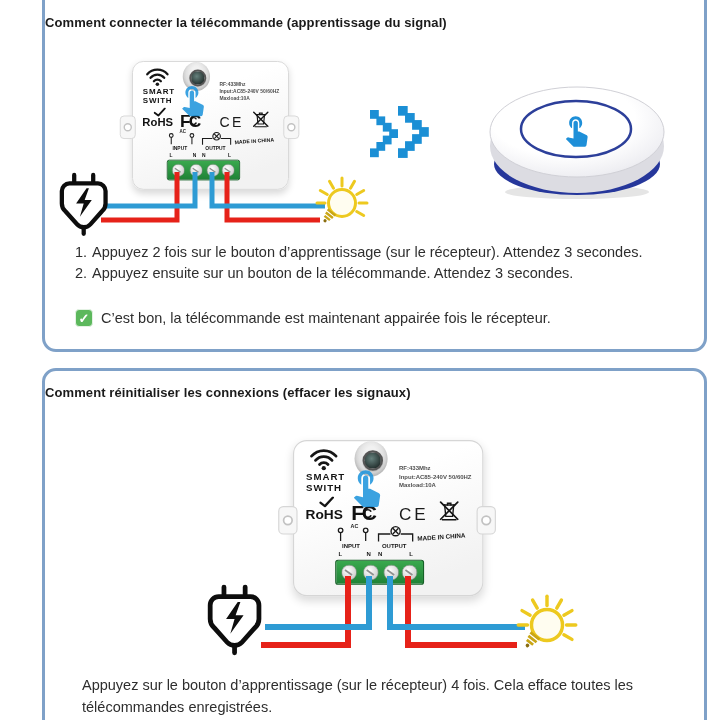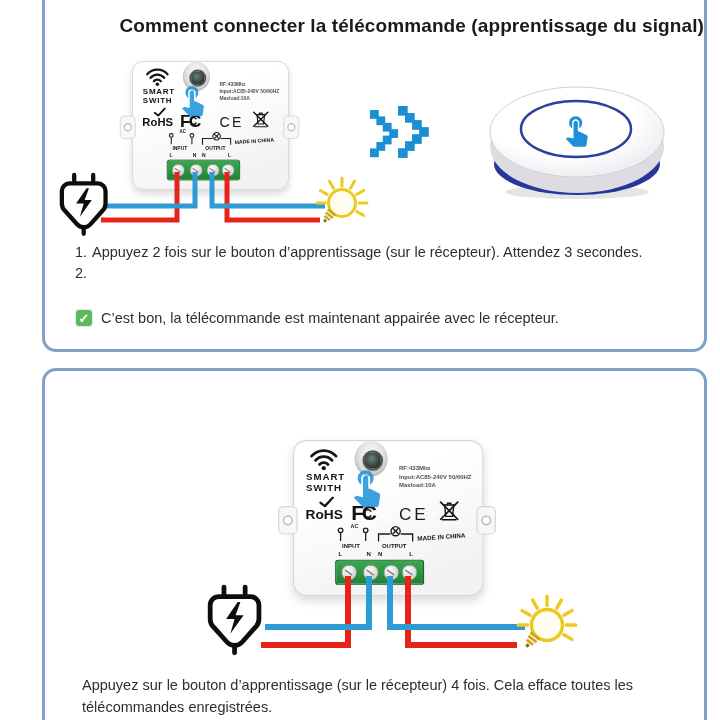--- a/index.html
+++ b/index.html
@@ -2,22 +2,22 @@
 <html><head>
 <meta charset="utf-8">
 <style>
   html,body{margin:0;padding:0}
   body{width:720px;height:720px;position:relative;overflow:hidden;background:#fff;
        font-family:"Liberation Sans",sans-serif;color:#2e2e2e}
   .panel{position:absolute;left:42px;width:665px;background:#fff;
          border:3.5px solid #7fa1c8;border-radius:14px;box-sizing:border-box}
   .panel1{top:-16px;height:368px}
   .panel2{top:368px;height:382px}
-  .title{position:absolute;left:0;right:0;margin:0;text-align:right;
-         font-size:19px;font-weight:800;color:#1a1a1a;letter-spacing:.1px}
+  .title{position:absolute;left:0;right:0;margin:0;text-align:left;
+         font-size:13px;font-weight:800;color:#1a1a1a;letter-spacing:.1px}
   .panel1 .title{top:28px}
   .panel2 .title{top:14px}
 
   
   .module{position:absolute;width:330px;height:270px;transform-origin:0 0}
   .module.p1{left:87px;top:74px;transform:scale(0.47)}
   .module.p2{left:248px;top:69px;transform:scale(0.57)}
   .m-body{position:absolute;left:0;top:0;width:330px;height:270px;
           background:linear-gradient(160deg,#ffffff 30%,#f2f2f2 85%);
           border:2px solid #d6d6d6;border-radius:24px;box-shadow:0 8px 16px rgba(0,0,0,.15)}
@@ -251,29 +251,31 @@
     </g>
   </svg>
 
   <ol class="steps">
     <li>
       <span class="num">1.</span>
       <span class="txt">Appuyez 2 fois sur le bouton d’apprentissage (sur le récepteur). Attendez 3 secondes.</span>
     </li>
     <li>
       <span class="num">2.</span>
+      <span class="txt">Appuyez ensuite sur un bouton de la télécommande. Attendez 3 secondes.</span>
     </li>
   </ol>
   <div class="success">
     <span class="check">✓</span>
-    <span>C’est bon, la télécommande est maintenant appairée avec le récepteur.</span>
+    <span>C’est bon, la télécommande est maintenant appairée fois le récepteur.</span>
   </div>
 </section>
 
 <section class="panel panel2">
+  <h2 class="title">Comment réinitialiser les connexions (effacer les signaux)</h2>
 
   <div class="module p2">
     <div class="m-body"></div>
     <div class="m-ear left"></div>
     <div class="m-ear right"></div>
     <svg class="m-wifi" width="54" height="44" viewBox="0 0 24 20">
       <g fill="none" stroke="#161616" stroke-width="2.2" stroke-linecap="round">
         <path d="M2.2 7.4 A 13 13 0 0 1 21.8 7.4"></path>
         <path d="M5.4 10.8 A 8.6 8.6 0 0 1 18.6 10.8"></path>
         <path d="M8.6 14.1 A 4.6 4.6 0 0 1 15.4 14.1"></path>

